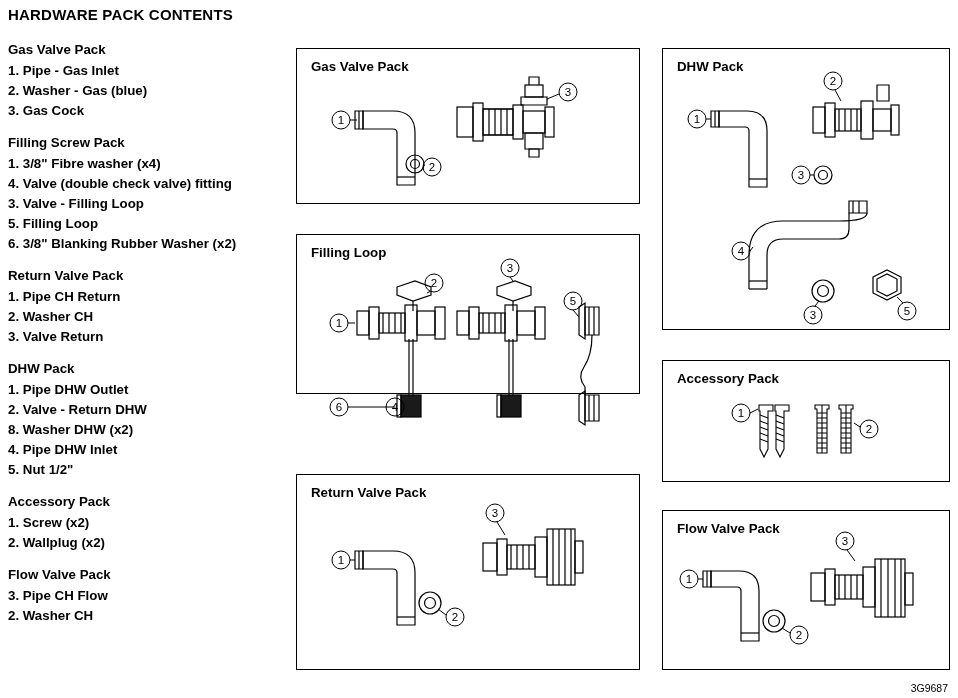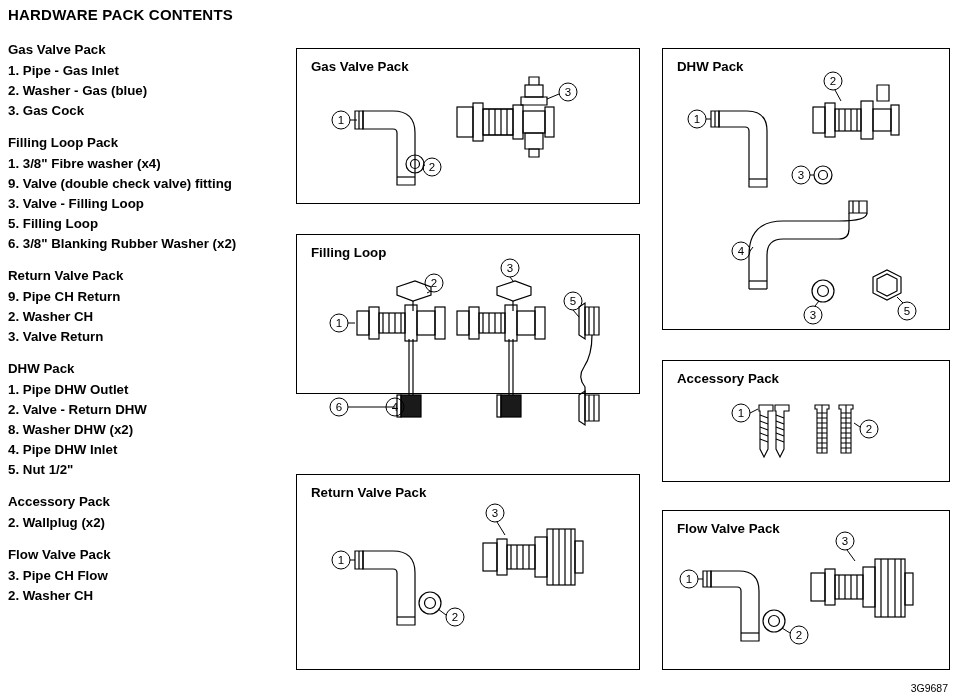--- a/index.html
+++ b/index.html
@@ -91,46 +91,47 @@
 <div class="text-col">
 
   <div class="sec">
     <div class="sec-title">Gas Valve Pack</div>
     <div class="sec-item">1. Pipe - Gas Inlet</div>
     <div class="sec-item">2. Washer - Gas (blue)</div>
     <div class="sec-item">3. Gas Cock</div>
   </div>
 
   <div class="sec">
-    <div class="sec-title">Filling Loop Pack</div>
+    <div class="sec-title">Filling Screw Pack</div>
     <div class="sec-item">1. 3/8" Fibre washer (x4)</div>
-    <div class="sec-item">9. Valve (double check valve) fitting</div>
+    <div class="sec-item">4. Valve (double check valve) fitting</div>
     <div class="sec-item">3. Valve - Filling Loop</div>
     <div class="sec-item">5. Filling Loop</div>
     <div class="sec-item">6. 3/8" Blanking Rubber Washer (x2)</div>
   </div>
 
   <div class="sec">
     <div class="sec-title">Return Valve Pack</div>
-    <div class="sec-item">9. Pipe CH Return</div>
+    <div class="sec-item">1. Pipe CH Return</div>
     <div class="sec-item">2. Washer CH</div>
     <div class="sec-item">3. Valve Return</div>
   </div>
 
   <div class="sec">
     <div class="sec-title">DHW Pack</div>
     <div class="sec-item">1. Pipe DHW Outlet</div>
     <div class="sec-item">2. Valve - Return DHW</div>
     <div class="sec-item">8. Washer DHW (x2)</div>
     <div class="sec-item">4. Pipe DHW Inlet</div>
     <div class="sec-item">5. Nut 1/2"</div>
   </div>
 
   <div class="sec">
     <div class="sec-title">Accessory Pack</div>
+    <div class="sec-item">1. Screw (x2)</div>
     <div class="sec-item">2. Wallplug (x2)</div>
   </div>
 
   <div class="sec">
     <div class="sec-title">Flow Valve Pack</div>
     <div class="sec-item">3. Pipe CH Flow</div>
     <div class="sec-item">2. Washer CH</div>
   </div>
 
 </div>

